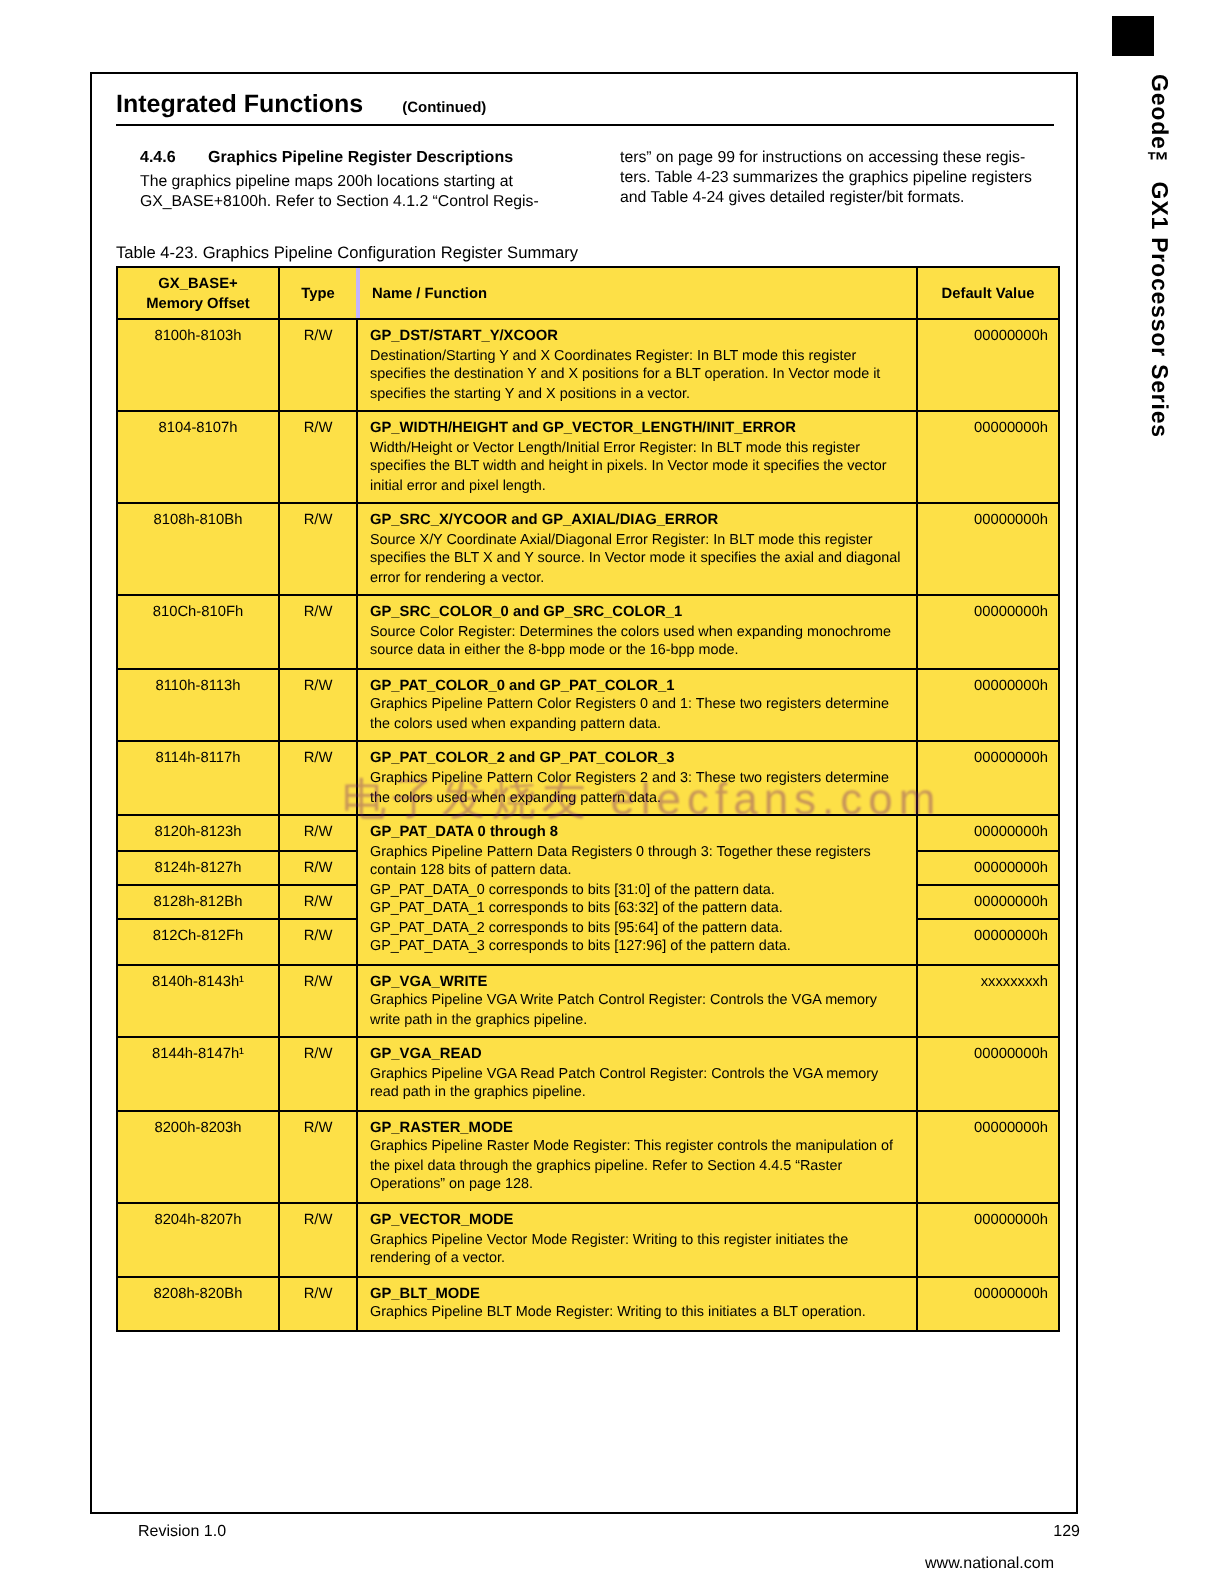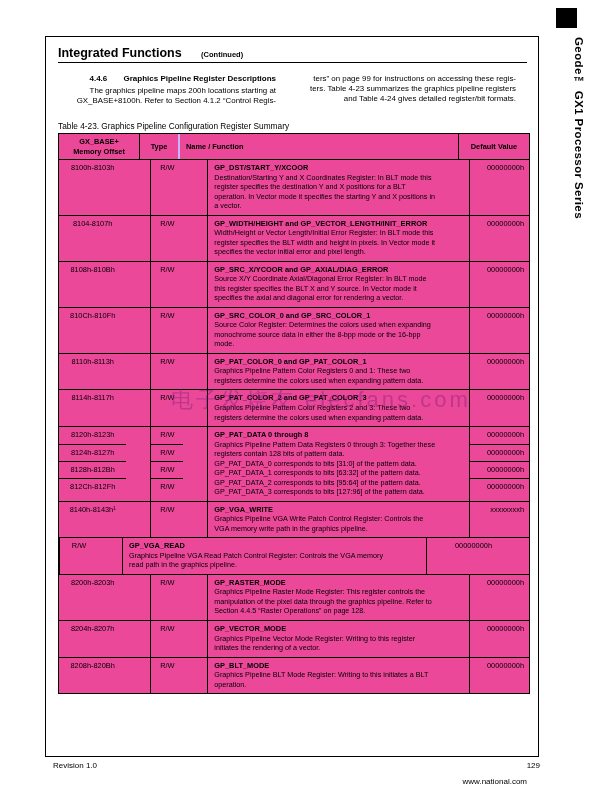--- a/index.html
+++ b/index.html
@@ -14,62 +14,62 @@
   }
   .content-frame {
     position:absolute; left:45px; top:36px; width:494px; height:721px;
     border:1px solid #000; box-sizing:border-box;
   }
   .doc-header { position:absolute; top:6px; left:12px; font-weight:bold; white-space:nowrap; }
   .doc-title { font-size:12.5px; }
   .doc-continued { font-size:7.5px; margin-left:15px; }
   .header-rule { position:absolute; top:25px; left:12px; width:469px; border-top:1px solid #000; }
 
-  .intro { position:absolute; top:37px; left:0; width:470px; display:flex;text-align:right; }
+  .intro { position:absolute; top:37px; left:24px; width:470px; display:flex; }
   .intro-col { width:233px; font-size:7.9px; line-height:10px; }
   .intro-col.left { margin-right:10px; }
   .section-heading { font-size:8px; font-weight:bold; margin-bottom:2px; white-space:nowrap; }
   .section-num { margin-right:14px; }
   .intro-lines { white-space:pre-line; }
 
   .table-title { position:absolute; top:84px; left:12px; width:470px; text-align:left; font-size:8.3px; font-weight:normal; }
 
   .regtable {
     position:absolute; top:96px; left:12px; width:472px;
-    border:1px solid #000; box-sizing:border-box; font-size:7.4px; background:#ec4899;
+    border:1px solid #000; box-sizing:border-box; font-size:7.4px; background:#fde047;
   }
   .t-head { display:flex; font-weight:bold; }
   .hc { box-sizing:border-box; display:flex; flex-direction:column; align-items:center; justify-content:center; min-height:25px; padding:2px; text-align:center; line-height:9.5px; }
   .h-offset { width:80px; }
   .h-type { width:39px; border-left:1px solid #000; }
   .h-name { width:280px; border-left:2px solid #c4b5fd; align-items:flex-start; padding-left:6px; text-align:left; }
   .h-default { width:71px; border-left:1px solid #000; }
 
-  .t-row { display:flex; border-top:1px solid #000; align-items:stretch;gap:24px; }
+  .t-row { display:flex; border-top:1px solid #000; align-items:stretch; }
   .t-col { box-sizing:border-box; }
   .col-offset { width:80px; display:flex; flex-direction:column; }
   .col-type { width:39px; border-left:1px solid #000; display:flex; flex-direction:column; }
   .col-name { width:280px; border-left:1px solid #000; padding:3px 6px 4px; }
   .col-default { width:71px; border-left:1px solid #000; display:flex; flex-direction:column;justify-content:center; }
   .sub { box-sizing:border-box; padding:3px 3px 2px; text-align:center; line-height:9.5px; }
   .col-default .sub { text-align:right; padding-right:5px; }
   .sub + .sub { border-top:1px solid #000; }
   .sub.fixed { flex:0 0 17px; height:17px; }
   .sub.fill { flex:1 1 auto; }
 
   .reg-name { font-weight:bold; font-size:7.4px; line-height:9.6px; }
   .reg-desc { font-size:7.2px; line-height:9.5px; }
 
   .watermark {
     position:absolute; left:125px; top:348px; font-size:22px; color:#701a75;
     opacity:0.38; letter-spacing:3px; filter:blur(0.6px); white-space:nowrap; pointer-events:none;
   }
 
   .footer { position:absolute; left:45px; top:761px; width:495px; height:12px; font-size:8px; }
-  .footer-left { position:absolute; left:8px; top:0; }
+  .footer-left { position:absolute; left:24px; top:0; }
   .footer-center { position:absolute; left:0; top:0; width:100%; text-align:right; }
   .footer-right { position:absolute; right:13px; top:16px; }
 </style>
 </head>
 <body>
 
 <div class="page">
   <div class="corner-mark"></div>
   <div class="sidebar-title">Geode™ GX1 Processor Series</div>
 
@@ -236,20 +236,23 @@
             </div>
             <div class="t-col col-name">
               <div class="reg-name">GP_VGA_WRITE</div>
               <div class="reg-desc">Graphics Pipeline VGA Write Patch Control Register: Controls the VGA memory write path in the graphics pipeline.</div>
             </div>
             <div class="t-col col-default">
               <div class="sub fill">xxxxxxxxh</div>
             </div>
           </div>
           <div class="t-row">
+            <div class="t-col col-offset">
+              <div class="sub fill">8144h-8147h¹</div>
+            </div>
             <div class="t-col col-type">
               <div class="sub fill">R/W</div>
             </div>
             <div class="t-col col-name">
               <div class="reg-name">GP_VGA_READ</div>
               <div class="reg-desc">Graphics Pipeline VGA Read Patch Control Register: Controls the VGA memory read path in the graphics pipeline.</div>
             </div>
             <div class="t-col col-default">
               <div class="sub fill">00000000h</div>
             </div>

